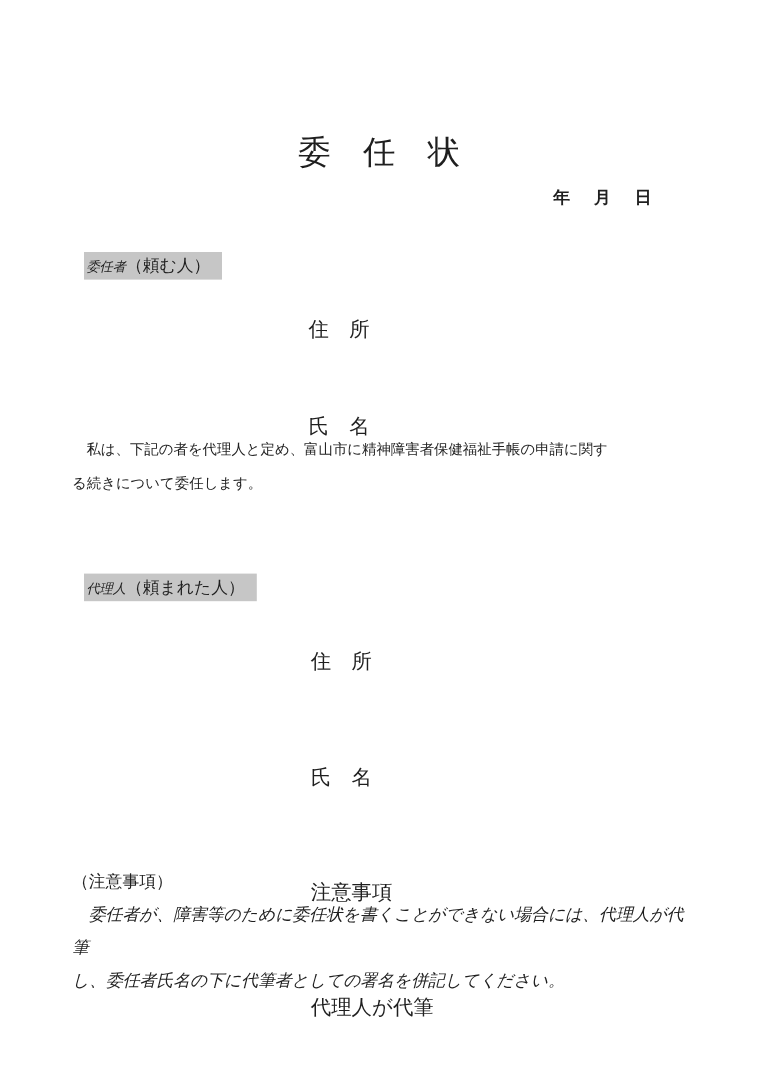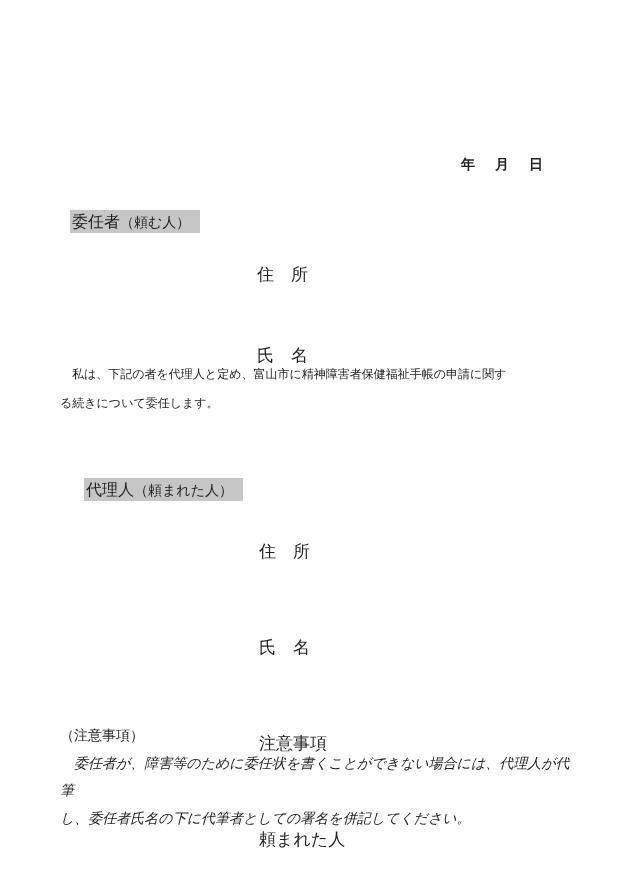--- a/index.html
+++ b/index.html
@@ -32,22 +32,22 @@
     font-weight:bold;
   }
   .sec-label-box{
     position:absolute;left:70px;height:23px;
     background:var(--highlight);
     line-height:23px;
     padding:0 10px 0 2px;
     white-space:nowrap;
   }
   .sec-label-box.delegator{top:210px;}
-  .sec-label-box.agent{top:478px;margin-left:14px;}
-  .sec-label{font-size:16px;}
+  .sec-label-box.agent{top:478px;}
+  .sec-label{font-size:11px;font-style:italic;}
   .sec-note{font-size:14px;}
   .field-list{
     position:absolute;
     font-size:17px;
     white-space:pre;
   }
   .field-list.delegator{left:257px;top:207px;line-height:27px;}
   .field-list.agent{left:259px;top:472px;line-height:32px;}
   .body-par{
     position:absolute;left:60px;top:360px;width:518px;
@@ -60,20 +60,21 @@
     font-size:14px;
     line-height:27.5px;
   }
   .notes .notes-text{white-space:pre-line;font-style:italic;}
 </style>
 </head>
 <body>
 
 <div class="page">
 
+  <div class="doc-title">委　任　状</div>
 
   <div class="date-line">年　月　日</div>
 
   <div class="sec-label-box delegator">
     <span class="sec-label">委任者</span><span class="sec-note">（頼む人）</span>
   </div>
 
   <div class="field-list delegator">
     <div>住　所</div>
     <div>氏　名</div>
@@ -83,21 +84,21 @@
 る続きについて委任します。</div>
 
   <div class="sec-label-box agent">
     <span class="sec-label">代理人</span><span class="sec-note">（頼まれた人）</span>
   </div>
 
   <div class="field-list agent">
     <div>住　所</div>
     <div>氏　名</div>
     <div>注意事項</div>
-    <div>頼まれた人</div>
+    <div>代理人が代筆</div>
   </div>
 
   <div class="notes">
     <div class="notes-heading">（注意事項）</div>
     <div class="notes-text">　委任者が、障害等のために委任状を書くことができない場合には、代理人が代筆
 し、委任者氏名の下に代筆者としての署名を併記してください。</div>
   </div>
 
 </div>
 

